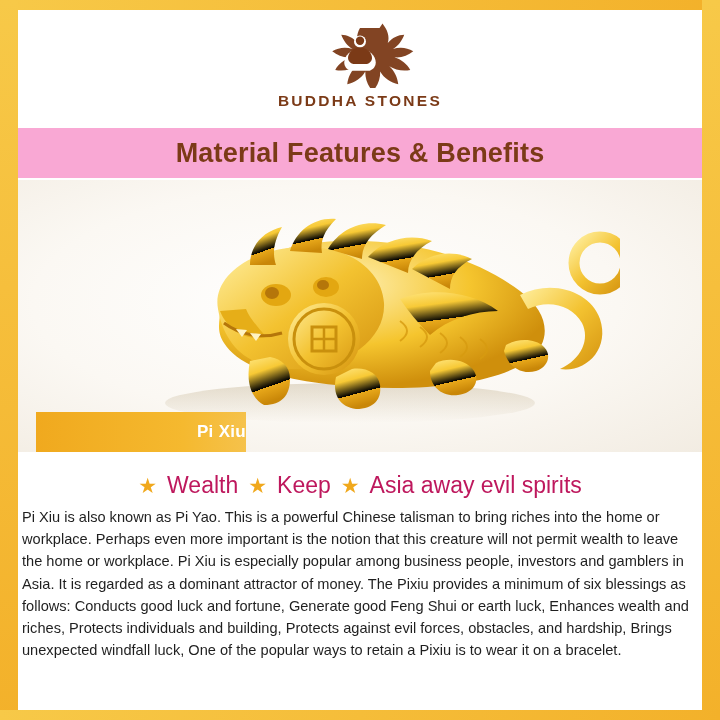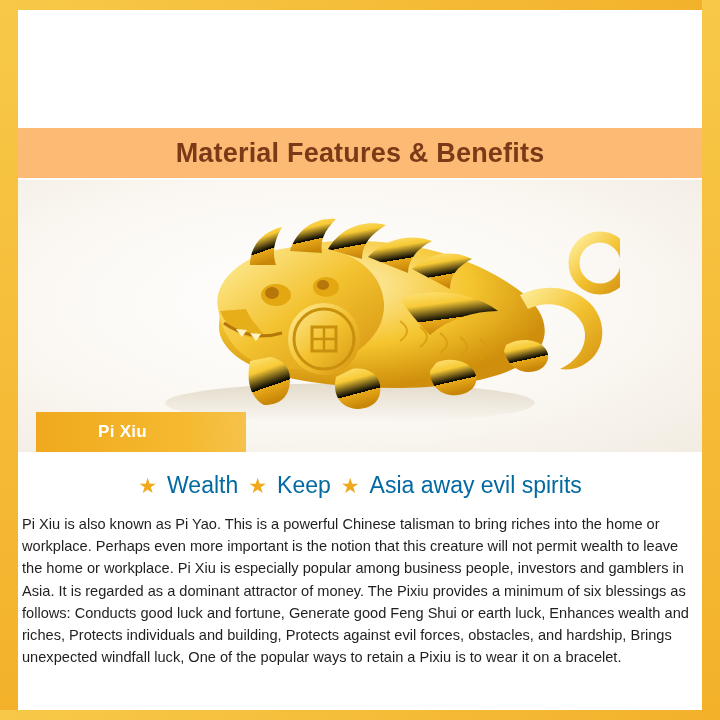--- a/index.html
+++ b/index.html
@@ -43,21 +43,21 @@
     font-size: 15.5px;
     letter-spacing: 2.3px;
     color: #7b3a17;
     font-weight: 700;
   }
 
   
   .title-banner {
     position: absolute; top: 128px; left: 18px; right: 18px;
     height: 50px;
-    background: #fdba74;
+    background: #f9a8d4;
     display: flex; align-items: center; justify-content: center;
   }
   .title-banner .title {
     font-size: 27px;
     font-weight: 700;
     color: #7b3a17;
     letter-spacing: .2px;
   }
 
   
@@ -70,59 +70,76 @@
     position: absolute; inset: 0;
     display: flex; align-items: center; justify-content: center;
   }
   .pixiu-svg { width: 520px; height: 250px; }
 
   
   .caption-tag {
     position: absolute; left: 18px; bottom: 0;
     width: 210px; height: 40px;
     background: linear-gradient(90deg,#f0a91e 0%, #f5b92f 70%, rgba(245,185,47,0.85) 100%);
-    display: flex; align-items: center;
+    display: flex; align-items: center; justify-content: flex-end;
   }
   .caption-tag .caption-text {
     color: #ffffff; font-size: 17px; font-weight: 700;
     margin-left: 62px; letter-spacing: .3px;
   }
 
   
   .benefits-row {
     position: absolute; top: 472px; left: 18px; right: 18px;
     display: flex; align-items: center; justify-content: center;
     gap: 10px;
     font-size: 23px;
     color: #7b3a17;
     font-weight: 400;
   }
   .benefits-row .star { color: #f0a81c; font-size: 21px; line-height: 1; }
-  .benefits-row .word { color: #0369a1; }
+  .benefits-row .word { color: #be185d; }
 
   
   .body-copy {
     position: absolute; top: 506px; left: 22px; right: 22px;
     font-size: 14.6px;
     line-height: 1.52;
     color: #1f1f1f;
     text-align: left;
-    margin-top: 7px;
   }
 </style>
 </head>
 <body>
 
 <div class="page">
 
   <div class="border-top"></div>
   <div class="border-left"></div>
   <div class="border-right"></div>
   <div class="border-bottom"></div>
 
+  <div class="logo-block">
+    <svg class="logo-mark" viewBox="0 0 200 96">
+      <g fill="#7b3a17">
+
+        <path d="M100 16c-4 7-5 14-3 20-6-7-14-11-22-11 3 8 8 15 15 19-9-3-19-2-27 3 7 6 16 9 25 8-9 3-17 9-21 17 10 2 20 0 28-5-7 6-11 15-12 24 10-2 19-8 24-17 0 10 3 19 10 26 7-7 10-16 10-26 5 9 14 15 24 17-1-9-5-18-12-24 8 5 18 7 28 5-4-8-12-14-21-17 9 1 18-2 25-8-8-5-18-6-27-3 7-4 12-11 15-19-8 0-16 4-22 11 2-6 1-13-3-20l-4-6-4 6z" opacity="0.95"></path>
+      </g>
+      <g fill="#ffffff">
+
+        <circle cx="100" cy="34" r="8"></circle>
+        <path d="M100 44c-12 0-21 9-21 18 0 5 3 9 8 11h26c5-2 8-6 8-11 0-9-9-18-21-18z"></path>
+      </g>
+      <g fill="#7b3a17">
+        <circle cx="100" cy="33" r="5.6"></circle>
+        <path d="M100 42c-9 0-16 7-16 14 0 4 3 7 7 8h18c4-1 7-4 7-8 0-7-7-14-16-14z"></path>
+      </g>
+    </svg>
+    <div class="logo-text">BUDDHA STONES</div>
+  </div>
 
   <div class="title-banner">
     <div class="title">Material Features &amp; Benefits</div>
   </div>
 
   <div class="hero">
     <div class="pixiu-wrap">
       <svg class="pixiu-svg" viewBox="0 0 520 250">
         <defs>
           <linearGradient id="gold1" x1="0" y1="0" x2="0.3" y2="1">

